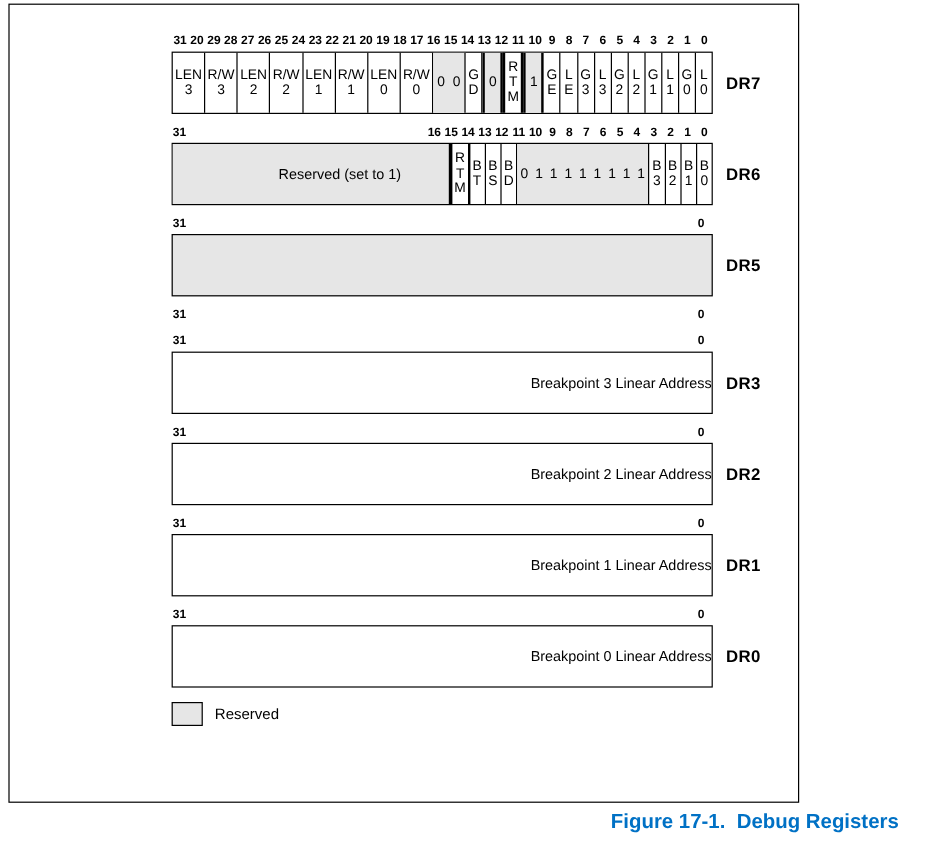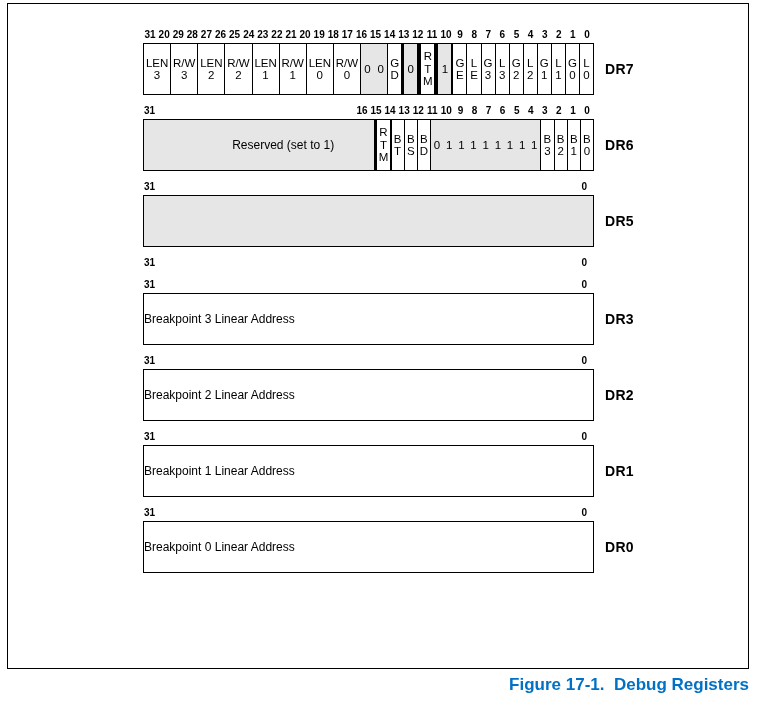--- a/index.html
+++ b/index.html
@@ -13,21 +13,21 @@
     width:779px;height:703px;
     background:#ffffff;
     font-family:"Liberation Sans", sans-serif;
     color:#000;
     position:relative;
     overflow:hidden;
   }
   .frame{
     position:absolute;
     left:7px;top:3px;
-    width:742px;height:666px;
+    width:659px;height:666px;
     border:1.5px solid var(--border);
     background:#fff;
   }
   .content{
     padding:24px 0 0 135px;
     width:600px;
   }
   .section{margin-bottom:9px;}
   .bitrow{
     width:451px;
@@ -59,21 +59,21 @@
     overflow:hidden;
   }
   .cell:last-child{border-right:none;}
   .w1{flex:1;} .w2{flex:2;} .w9{flex:9;} .w15{flex:15;padding-left:48px;}
   .gray{background:var(--resfill);}
   .t{border-left:2px solid var(--border);border-right:2px solid var(--border);}
   .cl{white-space:pre-line;}
   .subbits{display:flex;width:100%;height:100%;align-items:center;}
   .sb{flex:1;text-align:center;font-size:11.5px;}
   .rsv{font-size:12px;}
-  .box.center{align-items:center;justify-content:flex-start;font-size:12px;}
+  .box.center{align-items:center;justify-content:flex-end;font-size:12px;}
   .reglabel{
     margin-left:11px;
     font-size:14px;
     letter-spacing:0.3px;
     white-space:nowrap;
     font-weight:bold;
   }
   .legend{display:flex;align-items:center;margin-top:12px;}
   .legend-swatch{
     width:26px;height:20px;
@@ -377,17 +377,21 @@
         <span>0</span>
       </div>
       <div class="regline">
         <div class="box center">
           <span>Breakpoint 0 Linear Address</span>
         </div>
         <div class="reglabel">DR0</div>
       </div>
     </div>
 
+    <div class="legend">
+      <div class="legend-swatch"></div>
+      <div class="legend-label">Reserved</div>
+    </div>
 
   </div>
 </div>
 
 <div class="caption">Figure 17-1.  Debug Registers</div>
 
 </body></html>

